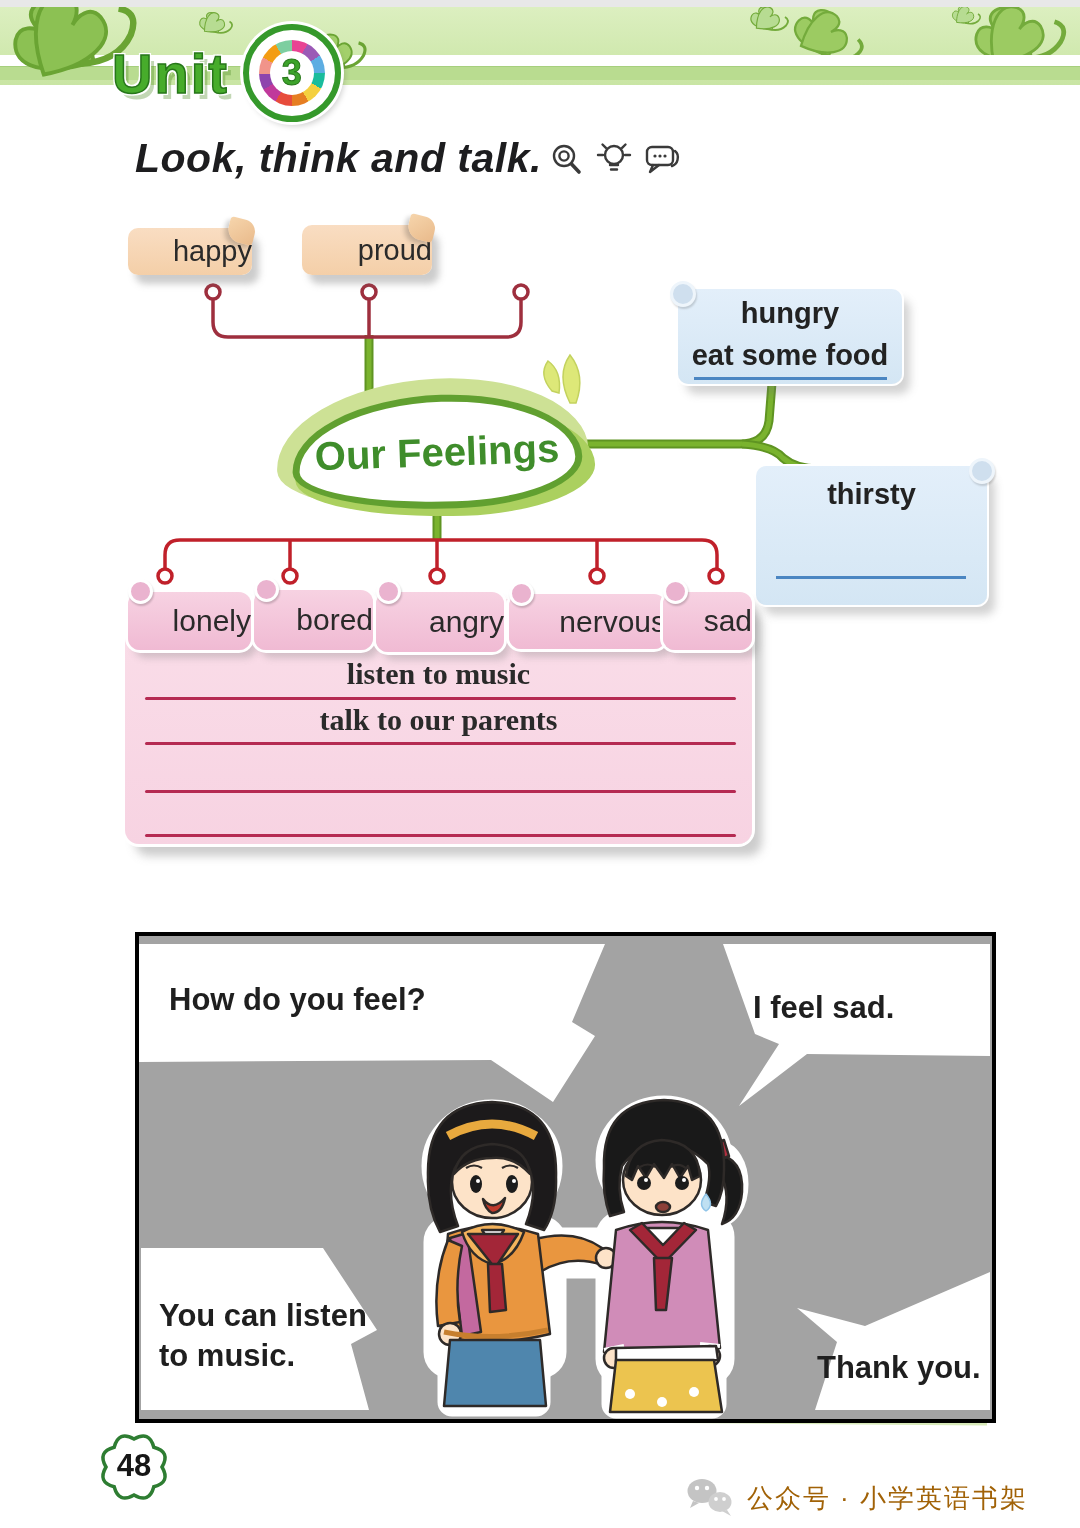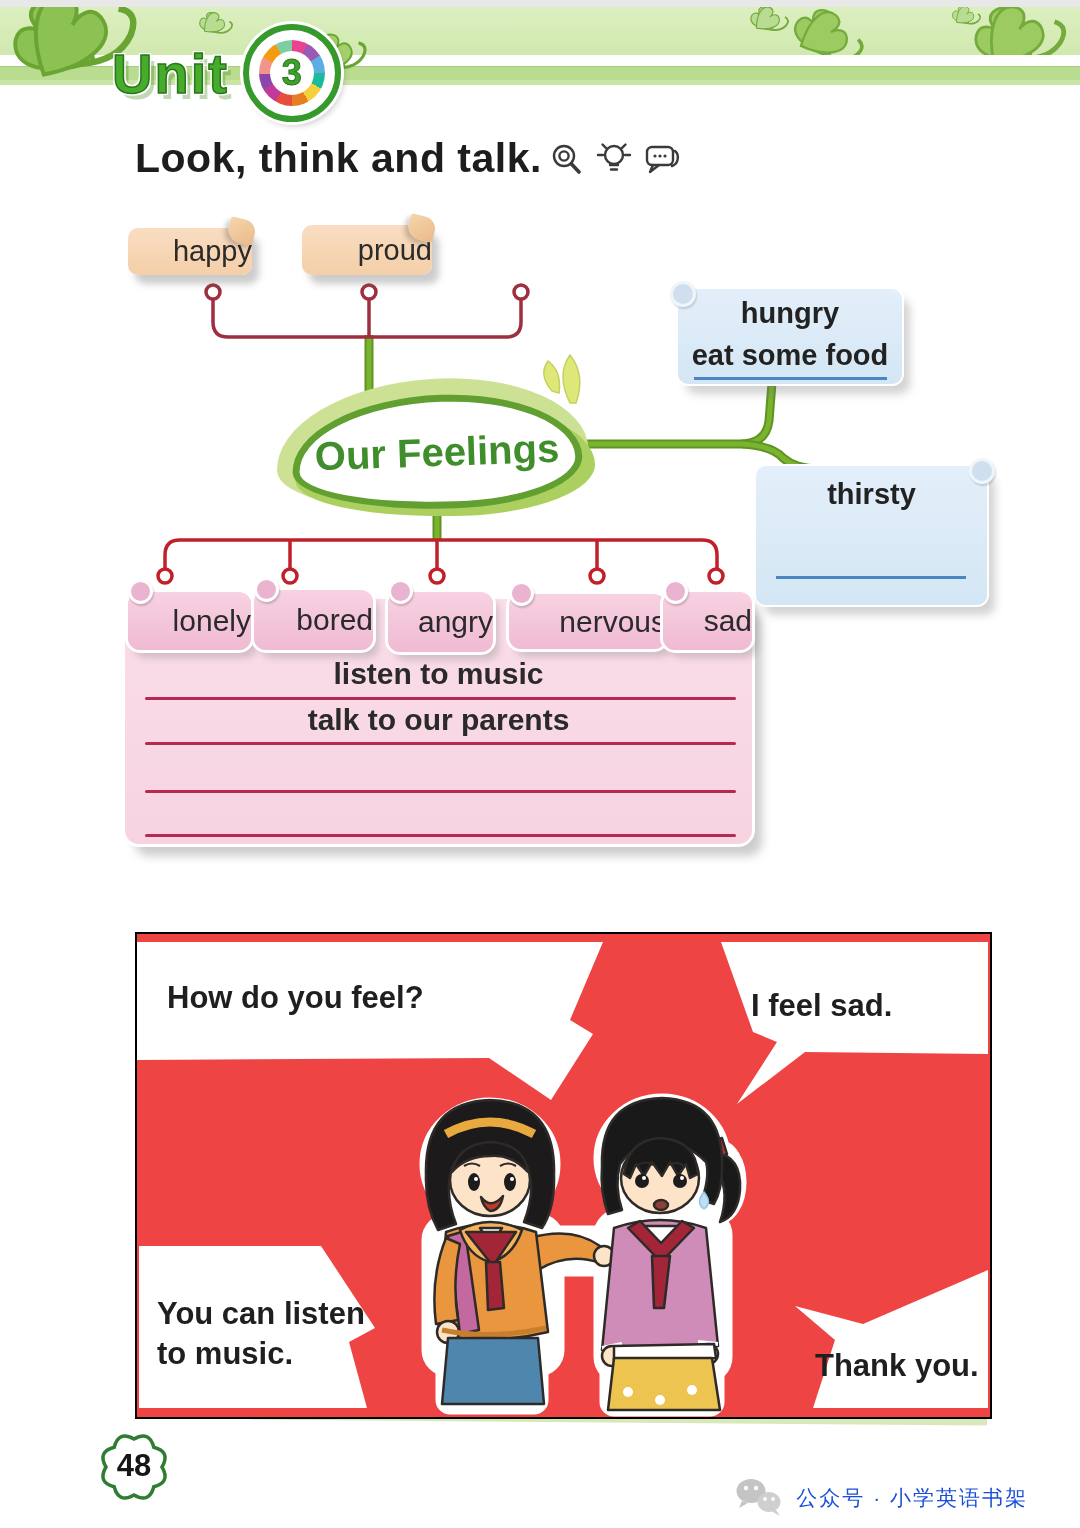--- a/index.html
+++ b/index.html
@@ -18,21 +18,21 @@
              text-shadow:2px 2px 0 #fff,-2px 2px 0 #fff,2px -2px 0 #fff,-2px -2px 0 #fff,5px 6px 0 rgba(80,140,40,.35);}
   .unit-circle{position:relative;width:86px;height:86px;margin-left:14px;border-radius:50%;
                background:#fff;border:6px solid #35992b;box-shadow:0 0 0 3px #fff,3px 4px 6px rgba(0,0,0,.2);
                display:flex;align-items:center;justify-content:center;}
   .unit-ring{width:66px;height:66px;border-radius:50%;
              background:conic-gradient(#e84393 0 28deg,#9b59b6 28deg 58deg,#5dade2 58deg 90deg,#1abc9c 90deg 118deg,#f4d03f 118deg 150deg,#e67e22 150deg 180deg,#e74c3c 180deg 210deg,#c0399b 210deg 240deg,#8e44ad 240deg 268deg,#f1948a 268deg 298deg,#f39c12 298deg 330deg,#7dcea0 330deg 360deg);
              display:flex;align-items:center;justify-content:center;}
   .unit-num{width:44px;height:44px;border-radius:50%;background:#fff;display:flex;align-items:center;justify-content:center;
             font-size:36px;font-weight:800;color:#3da32b;-webkit-text-stroke:1px #27761a;}
   
-  .title-row{position:absolute;left:135px;top:128px;display:flex;align-items:center;gap:0;}
+  .title-row{position:absolute;left:135px;top:128px;display:flex;align-items:center;gap:0;font-style:italic;}
   .title{font-size:41px;font-weight:700;color:#1d1d1f;margin:0;letter-spacing:.5px;}
   .title-icons{display:flex;gap:8px;margin-left:6px;}
   
   .connectors{position:absolute;left:0;top:0;z-index:1;pointer-events:none;}
   
   .tag{position:absolute;display:flex;align-items:center;justify-content:flex-end;
        font-size:29px;font-weight:400;color:#2a2a2a;z-index:3;}
   .tag.peach{background:linear-gradient(#f9ddc2,#f4cfa8);border-radius:10px;
              box-shadow:7px 9px 7px rgba(110,110,110,.35);}
   .tag.peach .fold{position:absolute;top:-9px;right:-3px;width:27px;height:24px;
@@ -60,35 +60,35 @@
   .note .n-line{position:absolute;height:2.5px;background:#4b86c2;}
   .note .npin{position:absolute;width:20px;height:20px;border-radius:50%;background:#cfdfee;border:3px solid #eef5fb;
         box-shadow:1px 2px 2px rgba(0,0,0,.15);}
   .note-hungry{left:678px;top:282px;width:224px;height:95px;}
   .note-thirsty{left:756px;top:459px;width:231px;height:139px;}
   
   .pink-panel{position:absolute;left:125px;top:592px;width:627px;height:245px;z-index:2;
         background:linear-gradient(#fadee9,#f7d3e2);border-radius:14px;
         box-shadow:0 0 0 3px #fff,10px 12px 10px rgba(110,110,110,.35);}
   .rule{position:absolute;left:20px;right:16px;height:3px;background:#b52a52;border-radius:2px;}
-  .panel-text{position:absolute;left:0;right:0;text-align:center;font-size:30px;font-weight:600;color:#2a2a2a;}
-  
-  .scene{position:absolute;left:135px;top:925px;width:853px;height:483px;background:#ef4444;
-         border:2px solid #000000;z-index:2;overflow:hidden;}
+  .panel-text{position:absolute;left:0;right:0;text-align:center;font-size:30px;font-weight:600;color:#2a2a2a;font-family:Liberation Serif, serif;}
+  
+  .scene{position:absolute;left:135px;top:925px;width:853px;height:483px;background:#a3a3a3;
+         border:4px solid #000000;z-index:2;overflow:hidden;}
   .scene svg.bubbles{position:absolute;left:0;top:0;}
   .scene .btxt{position:absolute;font-size:31px;font-weight:600;color:#1f1f1f;line-height:40px;}
   .girls{position:absolute;left:225px;top:146px;}
   .scene-shadow{position:absolute;left:230px;top:1409px;width:757px;height:12px;background:#d7e9b8;
          clip-path:polygon(0 0,100% 0,100% 80%,3% 30%);z-index:1;}
   
   .page-badge{position:absolute;left:94px;top:1420px;width:80px;height:80px;z-index:3;}
   .page-badge span{position:absolute;left:0;top:21px;width:80px;text-align:center;
          font-size:31px;font-weight:800;color:#161616;}
   .watermark{position:absolute;right:52px;bottom:16px;display:flex;align-items:center;gap:12px;z-index:3;}
-  .watermark span{font-size:21px;color:#1d4ed8;letter-spacing:2px;}
+  .watermark span{font-size:26px;color:#a16207;letter-spacing:2px;}
 </style>
 </head>
 <body>
 
 <div class="page">
 
   <div class="banner">
     <svg width="1080" height="78" viewBox="0 0 1080 78">
       <defs>
         <g id="clv">
@@ -231,21 +231,21 @@
   </div>
 
   <div class="tag pink" style="left:128px;top:585px;width:123px;height:58px;">
     <div class="pin"></div>
     <span>lonely</span>
   </div>
   <div class="tag pink" style="left:254px;top:583px;width:119px;height:60px;">
     <div class="pin"></div>
     <span>bored</span>
   </div>
-  <div class="tag pink" style="left:388px;top:585px;width:105px;height:60px;">
+  <div class="tag pink" style="left:376px;top:585px;width:128px;height:60px;">
     <div class="pin"></div>
     <span>angry</span>
   </div>
   <div class="tag pink" style="left:509px;top:587px;width:157px;height:55px;">
     <div class="pin"></div>
     <span>nervous</span>
   </div>
   <div class="tag pink" style="left:663px;top:585px;width:89px;height:58px;">
     <div class="pin"></div>
     <span>sad</span>

